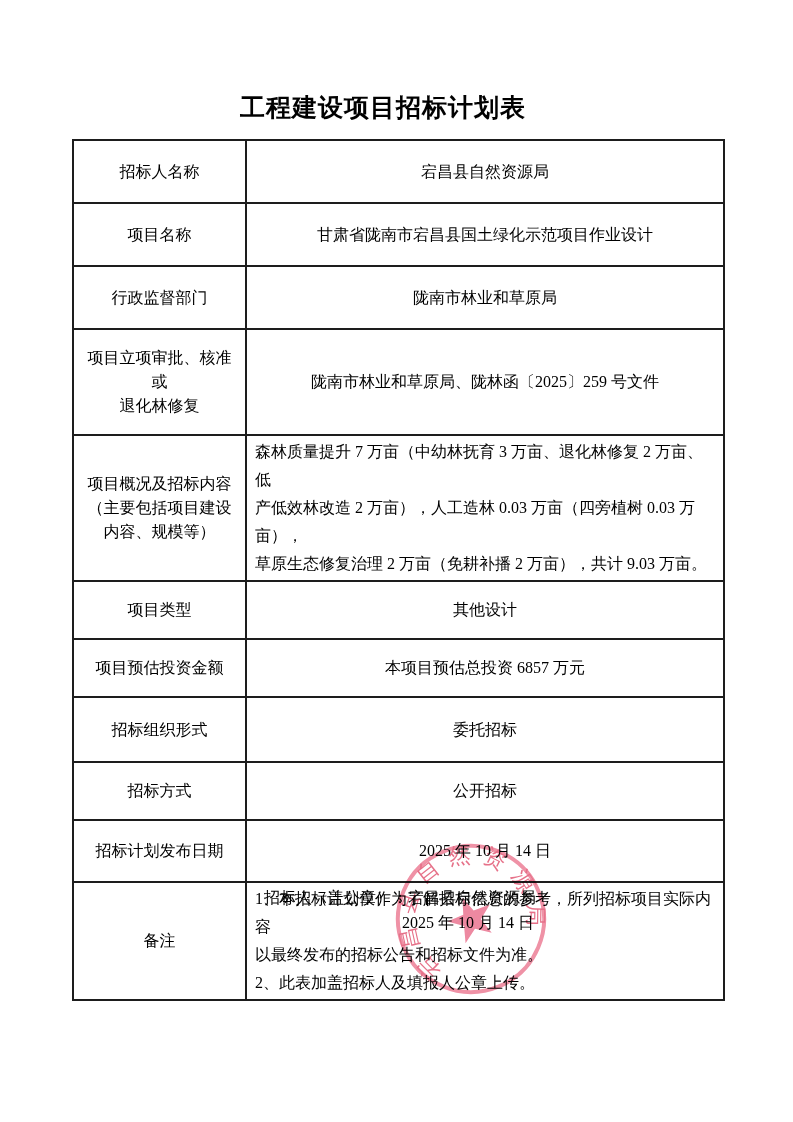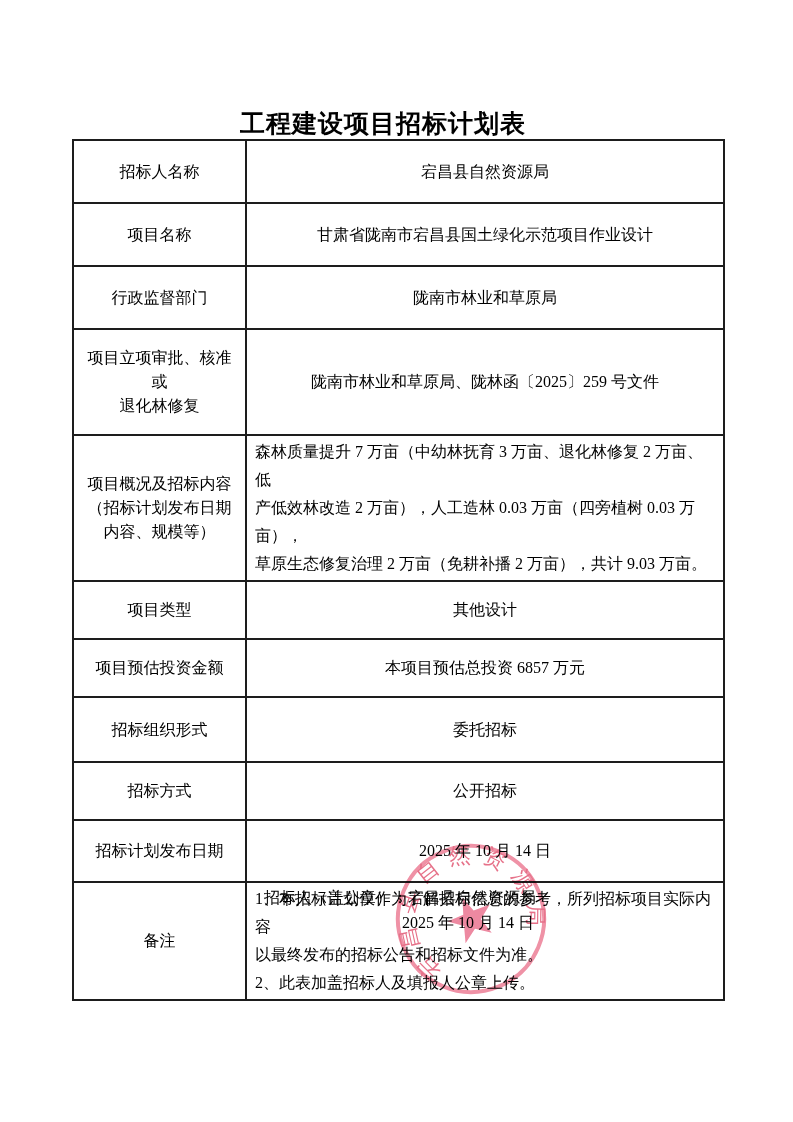--- a/index.html
+++ b/index.html
@@ -2,21 +2,21 @@
 <html><head>
 <meta charset="utf-8">
 <style>
   html,body { margin:0; padding:0; }
   body {
     width:793px; height:1122px; background:#ffffff; position:relative;
     font-family:"Liberation Serif","DejaVu Serif",serif; color:#000;
     overflow:hidden;
   }
   .page-title {
-    position:absolute; top:107px; left:0; width:766px;
+    position:absolute; top:91px; left:0; width:766px;
     text-align:center;
     font-family:"Liberation Sans","DejaVu Sans",sans-serif;
     font-weight:bold; font-size:25px; letter-spacing:1px; color:#000;
   }
   table.plan {
     position:absolute; left:72px; top:139px; width:651px;
     border-collapse:collapse; table-layout:fixed;
   }
   table.plan td {
     border:2px solid #1d1d1d; font-size:16px; vertical-align:middle;
@@ -66,21 +66,21 @@
         <td class="label">行政监督部门</td>
         <td class="value">陇南市林业和草原局</td>
       </tr>
       <tr style="height: 65px;">
         <td class="label">项目立项审批、核准或
 退化林修复</td>
         <td class="value">陇南市林业和草原局、陇林函〔2025〕259 号文件</td>
       </tr>
       <tr class="left" style="height: 80px;">
         <td class="label">项目概况及招标内容
-（招标计划发布日期
+（主要包括项目建设
 内容、规模等）</td>
         <td class="value">森林质量提升 7 万亩（中幼林抚育 3 万亩、退化林修复 2 万亩、低
 产低效林改造 2 万亩），人工造林 0.03 万亩（四旁植树 0.03 万亩），
 草原生态修复治理 2 万亩（免耕补播 2 万亩），共计 9.03 万亩。</td>
       </tr>
       <tr style="height: 40px;">
         <td class="label">项目类型</td>
         <td class="value">其他设计</td>
       </tr>
       <tr style="height: 52px;">

